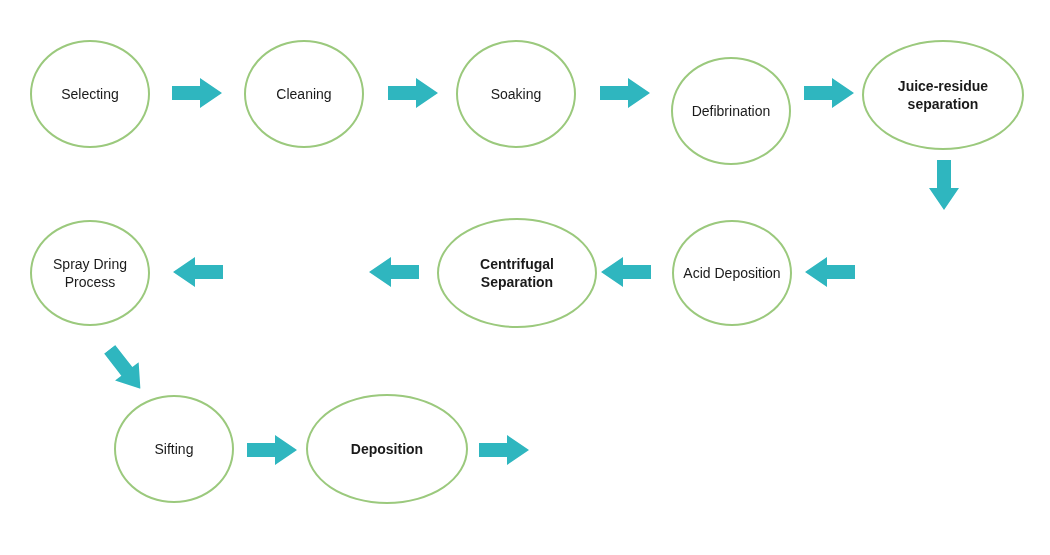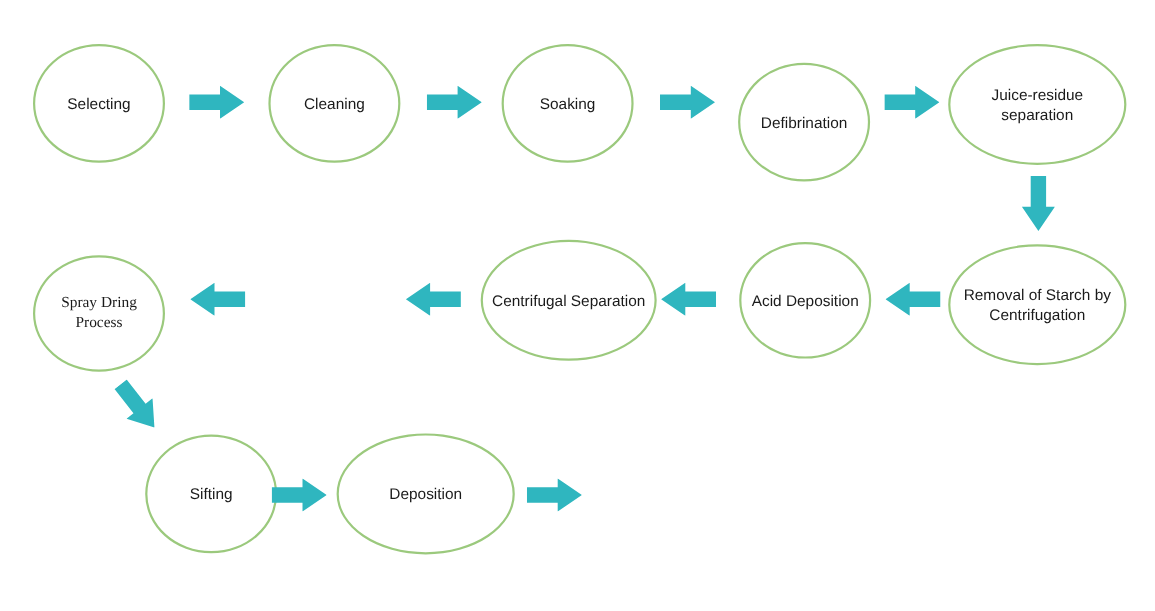--- a/index.html
+++ b/index.html
@@ -28,20 +28,21 @@
   .node-label {
     display: block;
     text-align: center;
     font-size: 14px;
     line-height: 1.3;
     color: #1a1a1a;
     max-width: 108px;
   }
   .node.wide .node-label {
     max-width: 150px;
+    font-weight: bold;
   }
   .arrow {
     position: absolute;
     width: 50px;
     height: 30px;
   }
   .arrow svg { display: block; }
   .arrow svg path { fill: #2fb6bf; }
   .arrow.left  { transform: rotate(180deg); }
   .arrow.down  { transform: rotate(90deg); }
@@ -61,34 +62,31 @@
   <div class="node" style="left:456px; top:40px; width:120px; height:108px;">
     <span class="node-label">Soaking</span>
   </div>
   <div class="node" style="left:671px; top:57px; width:120px; height:108px;">
     <span class="node-label">Defibrination</span>
   </div>
   <div class="node wide" style="left:862px; top:40px; width:162px; height:110px;">
     <span class="node-label">Juice-residue separation</span>
   </div>
 
-  <div class="node wide" style="left:862px; top:222px; width:162px; height:110px;">
-    <span class="node-label">Removal of Starch by Centrifugation</span>
-  </div>
   <div class="node" style="left:672px; top:220px; width:120px; height:106px;">
     <span class="node-label">Acid Deposition</span>
   </div>
   <div class="node wide" style="left:437px; top:218px; width:160px; height:110px;">
     <span class="node-label">Centrifugal Separation</span>
   </div>
-  <div class="node" style="left:30px; top:232px; width:120px; height:106px;font-family:Liberation Serif, serif;">
+  <div class="node" style="left:30px; top:220px; width:120px; height:106px;">
     <span class="node-label">Spray Dring Process</span>
   </div>
 
-  <div class="node" style="left:132px; top:395px; width:120px; height:108px;justify-content:center;">
+  <div class="node" style="left:114px; top:395px; width:120px; height:108px;justify-content:center;">
     <span class="node-label">Sifting</span>
   </div>
   <div class="node wide" style="left:306px; top:394px; width:162px; height:110px;">
     <span class="node-label">Deposition</span>
   </div>
 
   <div class="arrow" style="left:172px; top:78px;">
     <svg viewBox="0 0 50 30" width="50" height="30">
         <path d="M0 8 L28 8 L28 0 L50 15 L28 30 L28 22 L0 22 Z"></path>
       </svg>

